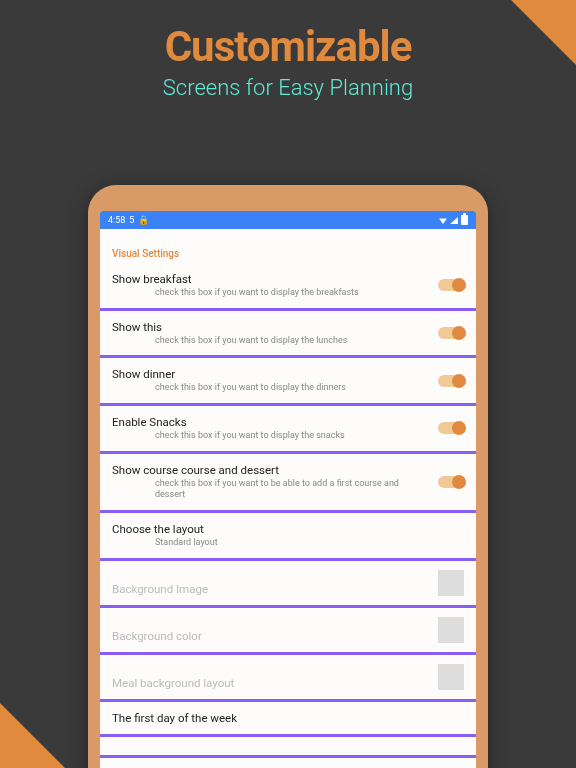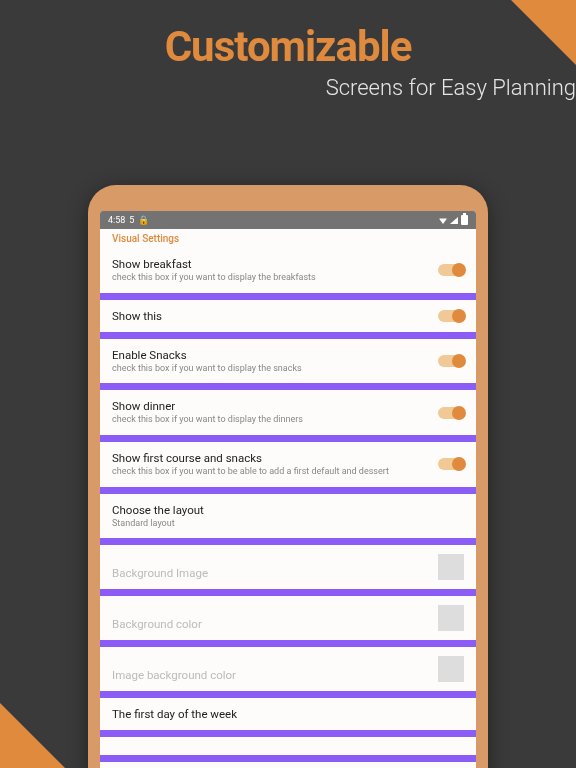--- a/index.html
+++ b/index.html
@@ -29,25 +29,24 @@
       text-align: center;
       padding-top: 22px;
     }
     .hero-title {
       color: #e08a3e;
       font-size: 42px;
       font-weight: 700;
       letter-spacing: -1px;
     }
     .hero-subtitle {
-      color: #e5e5e5;
+      color: #5eead4;
       font-size: 22px;
       font-weight: 300;
       margin-top: 4px;
-      text-align: right;
     }
     .tablet-frame {
       position: absolute;
       left: 50%;
       transform: translateX(-50%);
       top: 185px;
       width: 400px;
       height: 600px;
       background: #d89b68;
       border-radius: 28px 28px 0 0;
@@ -56,56 +55,57 @@
     }
     .screen {
       width: 100%;
       height: 100%;
       background: #fdfcfb;
       border-radius: 3px 3px 0 0;
       overflow: hidden;
     }
     .status-bar {
       height: 18px;
-      background: #737373;
+      background: #3b82f6;
       color: #fff;
       display: flex;
       align-items: center;
       justify-content: space-between;
       padding: 0 8px;
       font-size: 9px;
     }
     .status-left { display: flex; align-items: center; gap: 4px; }
     .status-right { display: flex; align-items: center; gap: 3px; }
     .section-header {
       color: #e08a3e;
       font-size: 10px;
       font-weight: 500;
-      padding: 4px 12px 4px 12px;
+      padding: 19px 12px 4px 12px;
     }
     .setting-row {
       padding: 9px 12px 9px 12px;
-      border-bottom: 7px solid #8b5cf6;
+      border-bottom: 3px solid #8b5cf6;
       display: flex;
       align-items: center;
       justify-content: space-between;
       gap: 10px;
     }
     .setting-text { flex: 1; min-width: 0; }
     .setting-title {
       font-size: 11.5px;
       color: #222;
       font-weight: 400;
     }
     .setting-title.disabled { color: #bbb; margin-top: 12px; }
     .setting-desc {
       font-size: 9px;
       color: #888;
       margin-top: 1px;
       line-height: 1.3;
+      margin-left: 43px;
     }
     .toggle {
       position: relative;
       width: 26px;
       height: 12px;
       border-radius: 6px;
       flex-shrink: 0;
     }
     .toggle.on { background: #f0c997; }
     .toggle.off { background: #ddd; }
@@ -184,47 +184,48 @@
             <div class="setting-title">Show breakfast</div>
             <div class="setting-desc">check this box if you want to display the breakfasts</div>
           </div>
           <div class="toggle on">
             <div class="toggle-knob"></div>
           </div>
         </div>
         <div class="setting-row">
           <div class="setting-text">
             <div class="setting-title">Show this</div>
+            <div class="setting-desc">check this box if you want to display the lunches</div>
+          </div>
+          <div class="toggle on">
+            <div class="toggle-knob"></div>
+          </div>
+        </div>
+        <div class="setting-row">
+          <div class="setting-text">
+            <div class="setting-title">Show dinner</div>
+            <div class="setting-desc">check this box if you want to display the dinners</div>
           </div>
           <div class="toggle on">
             <div class="toggle-knob"></div>
           </div>
         </div>
         <div class="setting-row">
           <div class="setting-text">
             <div class="setting-title">Enable Snacks</div>
             <div class="setting-desc">check this box if you want to display the snacks</div>
           </div>
           <div class="toggle on">
             <div class="toggle-knob"></div>
           </div>
         </div>
         <div class="setting-row">
           <div class="setting-text">
-            <div class="setting-title">Show dinner</div>
-            <div class="setting-desc">check this box if you want to display the dinners</div>
-          </div>
-          <div class="toggle on">
-            <div class="toggle-knob"></div>
-          </div>
-        </div>
-        <div class="setting-row">
-          <div class="setting-text">
-            <div class="setting-title">Show first course and snacks</div>
-            <div class="setting-desc">check this box if you want to be able to add a first default and dessert</div>
+            <div class="setting-title">Show course course and dessert</div>
+            <div class="setting-desc">check this box if you want to be able to add a first course and dessert</div>
           </div>
           <div class="toggle on">
             <div class="toggle-knob"></div>
           </div>
         </div>
         <div class="setting-row">
           <div class="setting-text">
             <div class="setting-title">Choose the layout</div>
             <div class="setting-desc">Standard layout</div>
           </div>
@@ -236,21 +237,21 @@
           <div class="swatch"></div>
         </div>
         <div class="setting-row">
           <div class="setting-text">
             <div class="setting-title disabled">Background color</div>
           </div>
           <div class="swatch"></div>
         </div>
         <div class="setting-row">
           <div class="setting-text">
-            <div class="setting-title disabled">Image background color</div>
+            <div class="setting-title disabled">Meal background layout</div>
           </div>
           <div class="swatch"></div>
         </div>
         <div class="setting-row">
           <div class="setting-text">
             <div class="setting-title">The first day of the week</div>
           </div>
         </div>
         <div class="setting-row"></div>
       </div>

